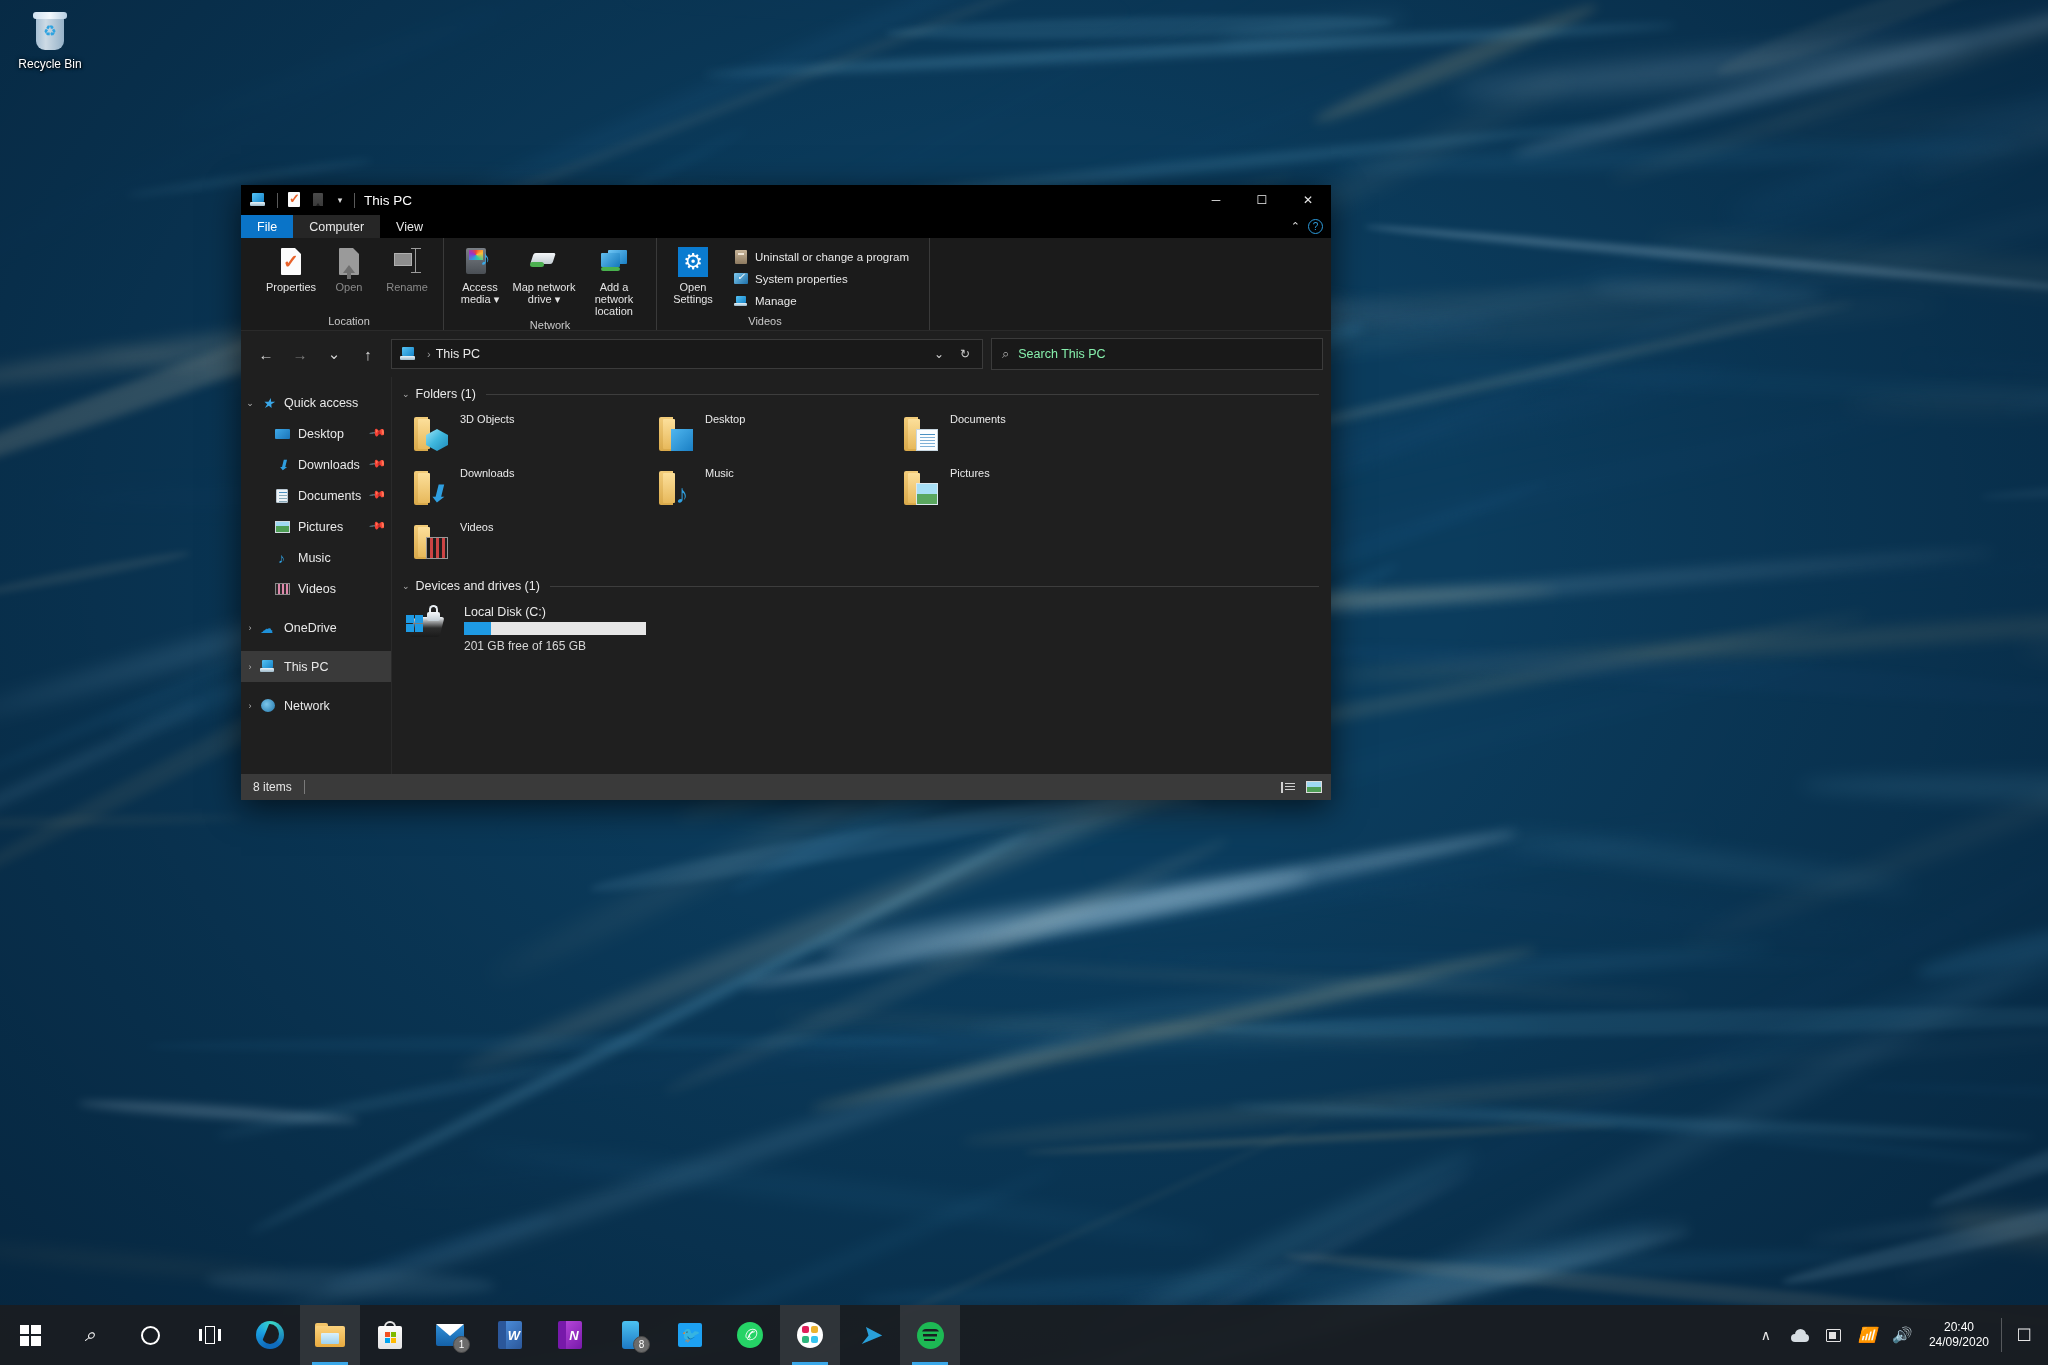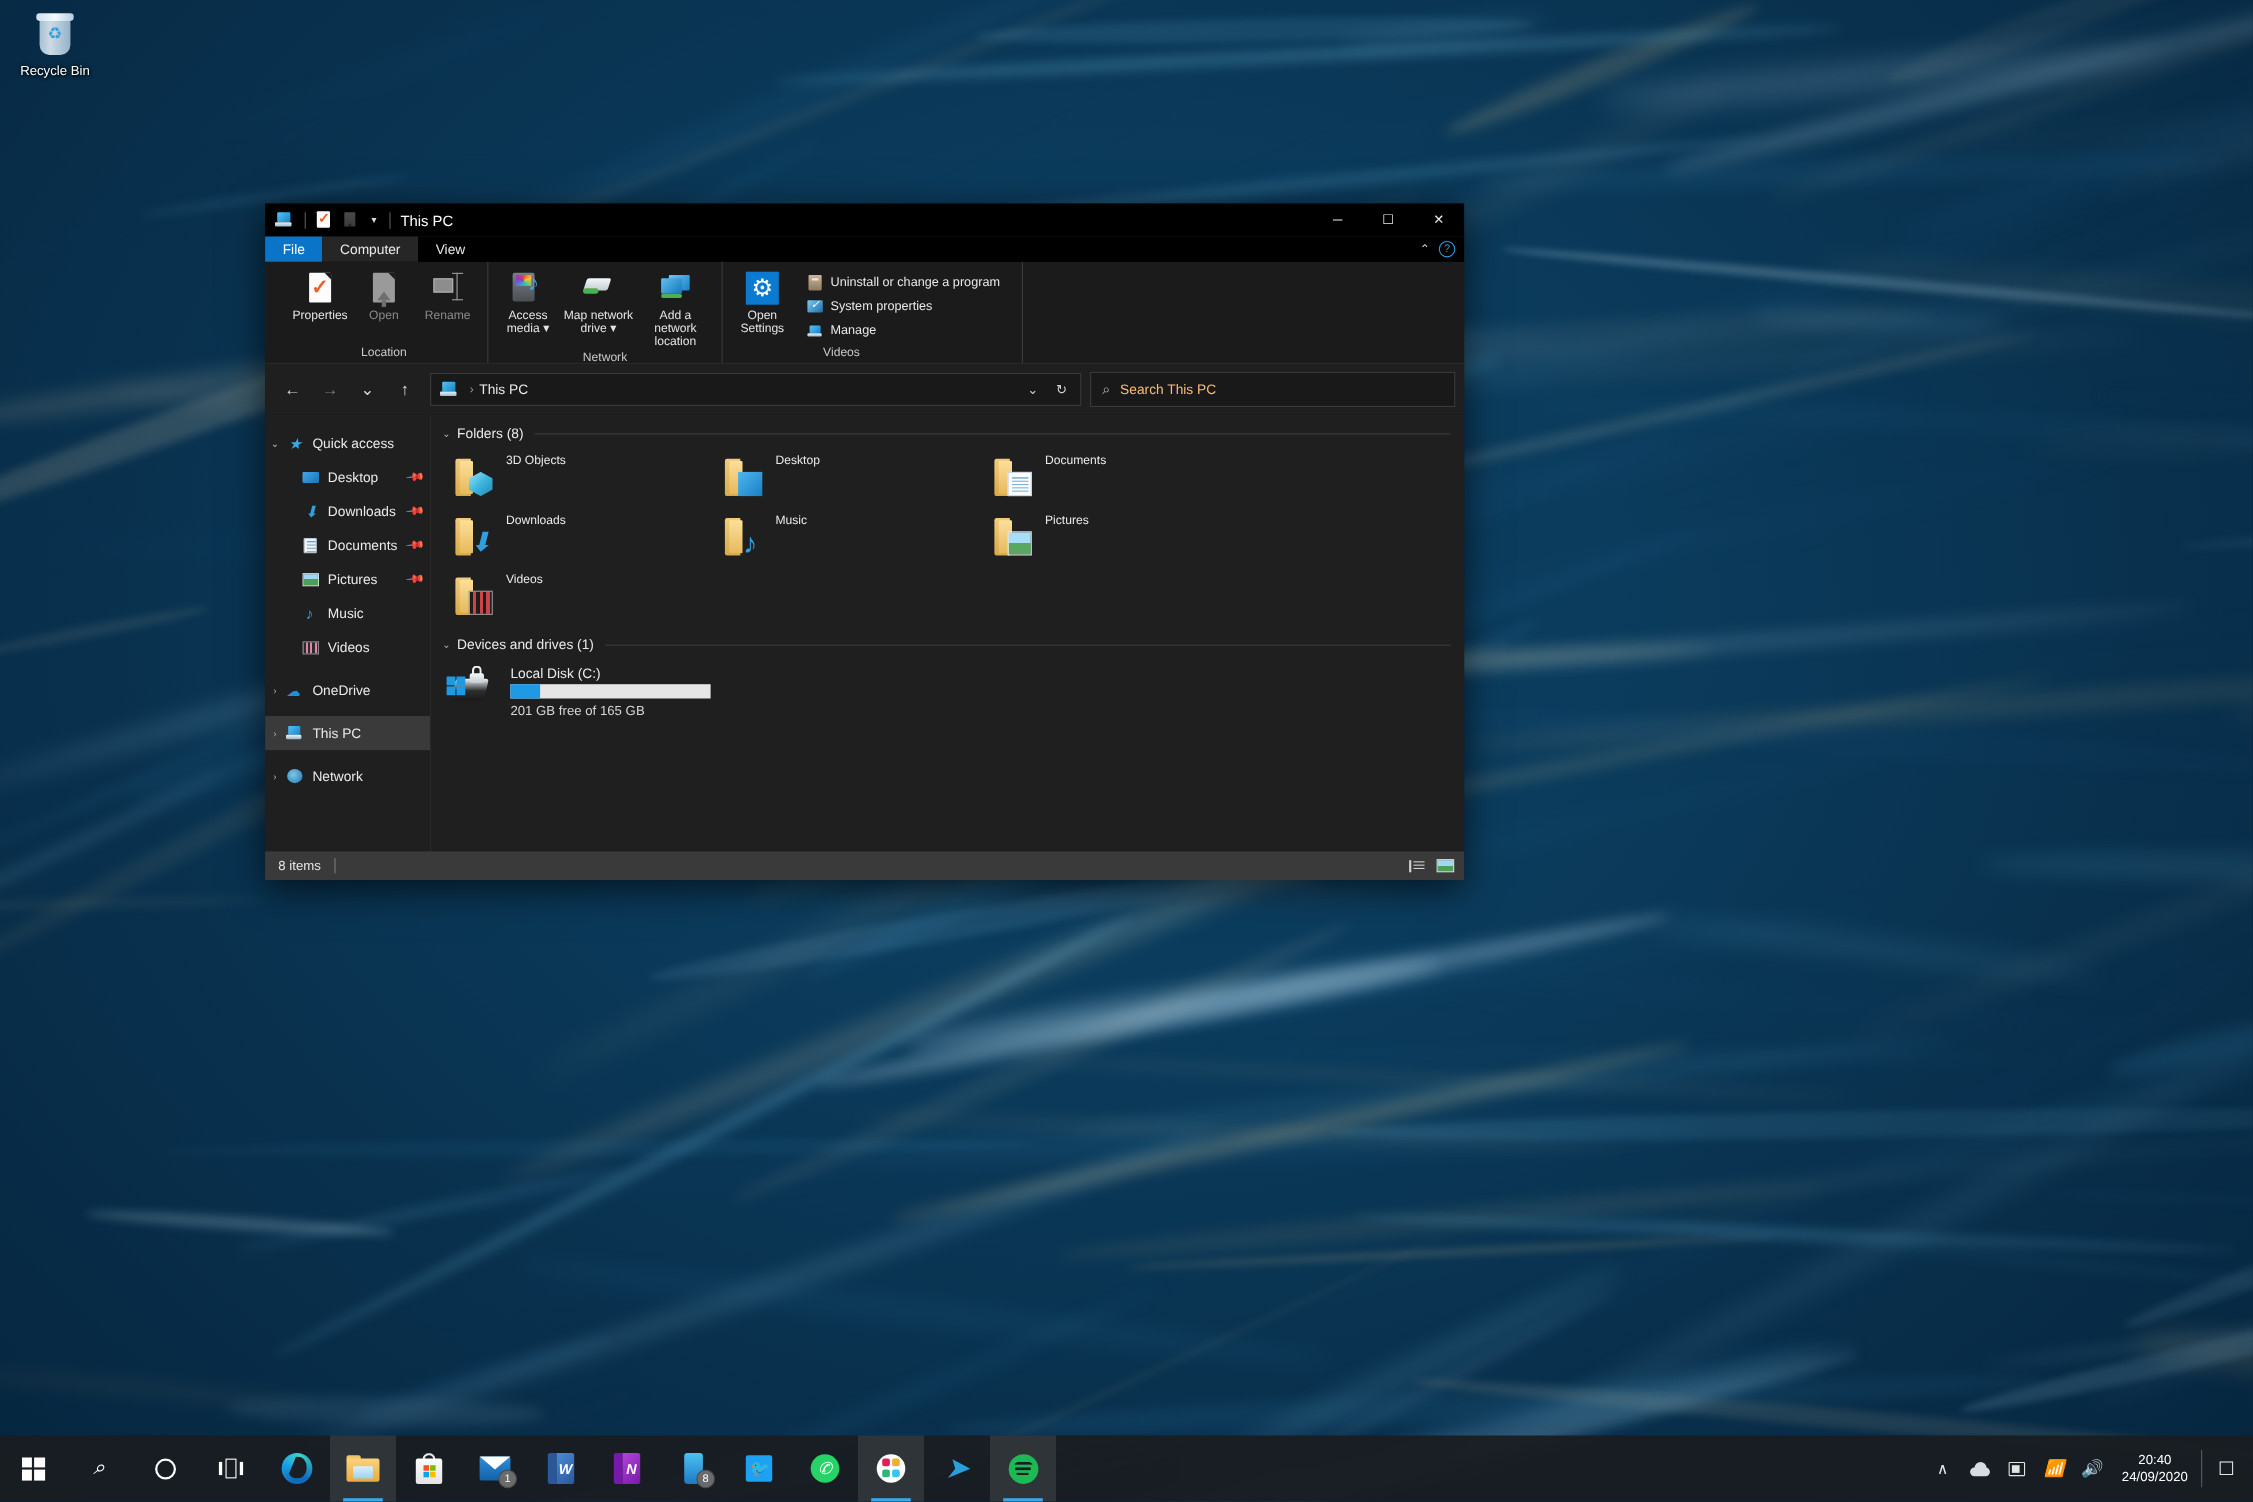--- a/index.html
+++ b/index.html
@@ -224,21 +224,21 @@
   .addr-sep { color:#9a9a9a; font-size:11px; margin:0 5px; }
   .addr-crumb { font-size:12.5px; color:#e8e8e8; cursor:pointer; }
   .addr-spacer { flex:1; }
   .addr-btn { width:26px;height:28px;display:flex;align-items:center;justify-content:center;
               color:#cfcfcf;font-size:12px;cursor:pointer;}
   .searchbox {
     width: 332px; height: 32px; background:#191919; border:1px solid #3b3b3b;
     display:flex; align-items:center; padding:0 10px; margin-left: 8px;
   }
   .search-icon { color:#b5b5b5; font-size:13px; margin-right:9px; }
-  .search-ph { color:#fdba74; font-size:12.5px; }
+  .search-ph { color:#86efac; font-size:12.5px; }
 
   
   .mainarea { flex:1; display:flex; min-height:0; background:#1f1f1f; }
 
   
   .navpane {
     width: 151px; background:#1f1f1f; padding-top: 10px;
     overflow:hidden; flex:none; border-right:1px solid #2a2a2a;
   }
   .nav-item {
@@ -859,21 +859,21 @@
             <i class="ni-net"></i>
           </span>
         <span class="nav-lbl">Network</span>
       </div>
     </div>
 
     <div class="content">
 
       <div class="group-head">
         <span class="group-chev">⌄</span>
-        <span class="group-title">Folders (8)</span>
+        <span class="group-title">Folders (1)</span>
         <span class="group-rule"></span>
       </div>
 
       <div class="tiles">
         <div class="tile">
           <span class="tile-ico">
             <span class="folder">
                 <i class="back"></i>
                 <i class="front"></i>
                 <i class="badge bg-3d"></i>

